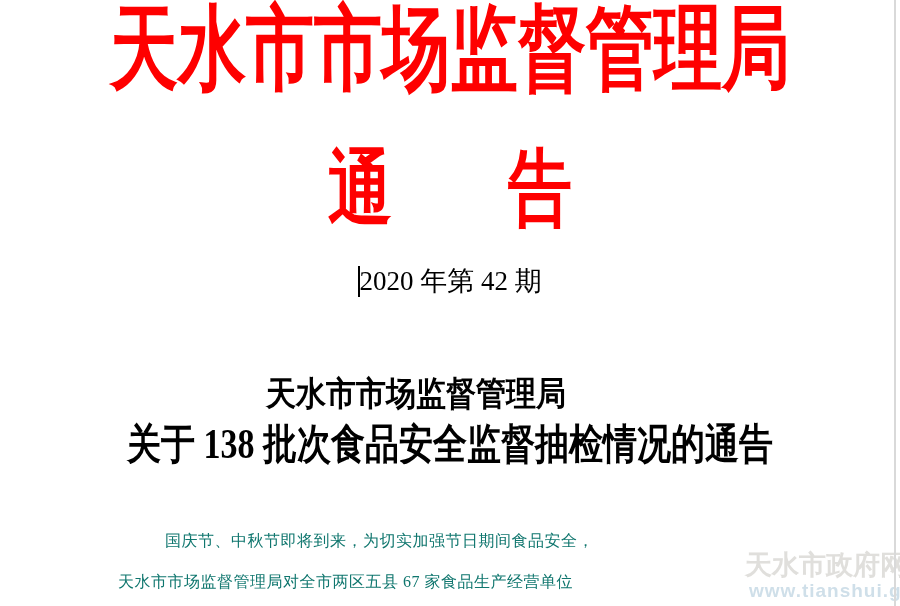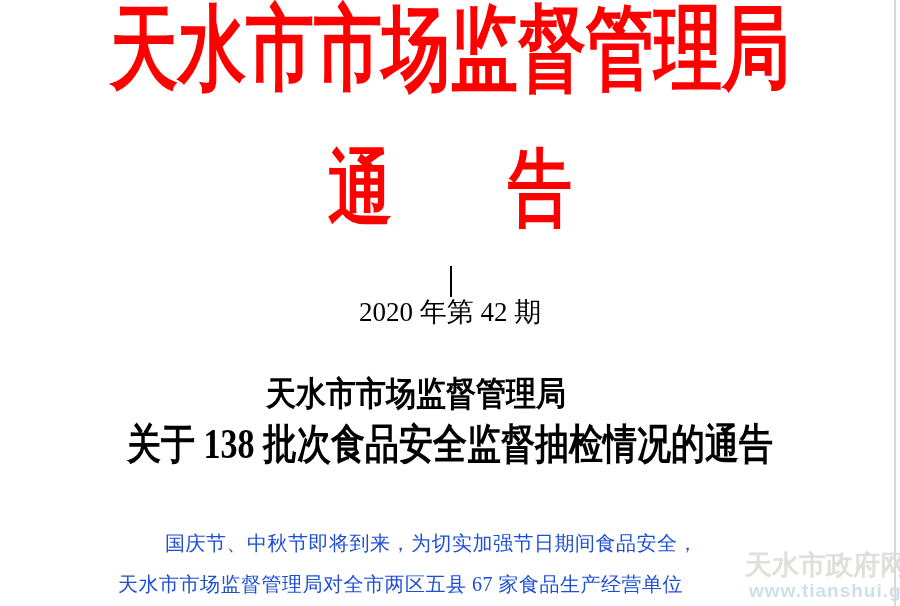--- a/index.html
+++ b/index.html
@@ -49,21 +49,20 @@
     position: absolute;
     top: 266px; left: 0;
     width: 900px;
     display: flex;
     justify-content: center;
     align-items: center;
     font-size: 27px;
     color: #000000;
     line-height: 1.15;
     z-index: 2;
-    flex-direction: column;
   }
   .caret {
     display: inline-block;
     width: 2px;
     height: 31px;
     background: #000000;
     margin-right: -1px;
   }
   
   .notice-title1 {
@@ -88,23 +87,23 @@
     font-weight: bold;
     line-height: 1.0;
     transform: scaleY(1.22);
     transform-origin: center top;
     white-space: nowrap;
     z-index: 2;
   }
   
   .body-line {
     position: absolute;
-    font-size: 20px;
+    font-size: 16px;
     line-height: 1.2;
-    color: #1d4ed8;
+    color: #0f766e;
     white-space: nowrap;
     letter-spacing: 0.5px;
     z-index: 2;
   }
   .body-line-1 { top: 531px; left: 165px; }
   .body-line-2 { top: 572px; left: 118px; }
   
   .watermark {
     position: absolute;
     top: 551px; left: 745px;

